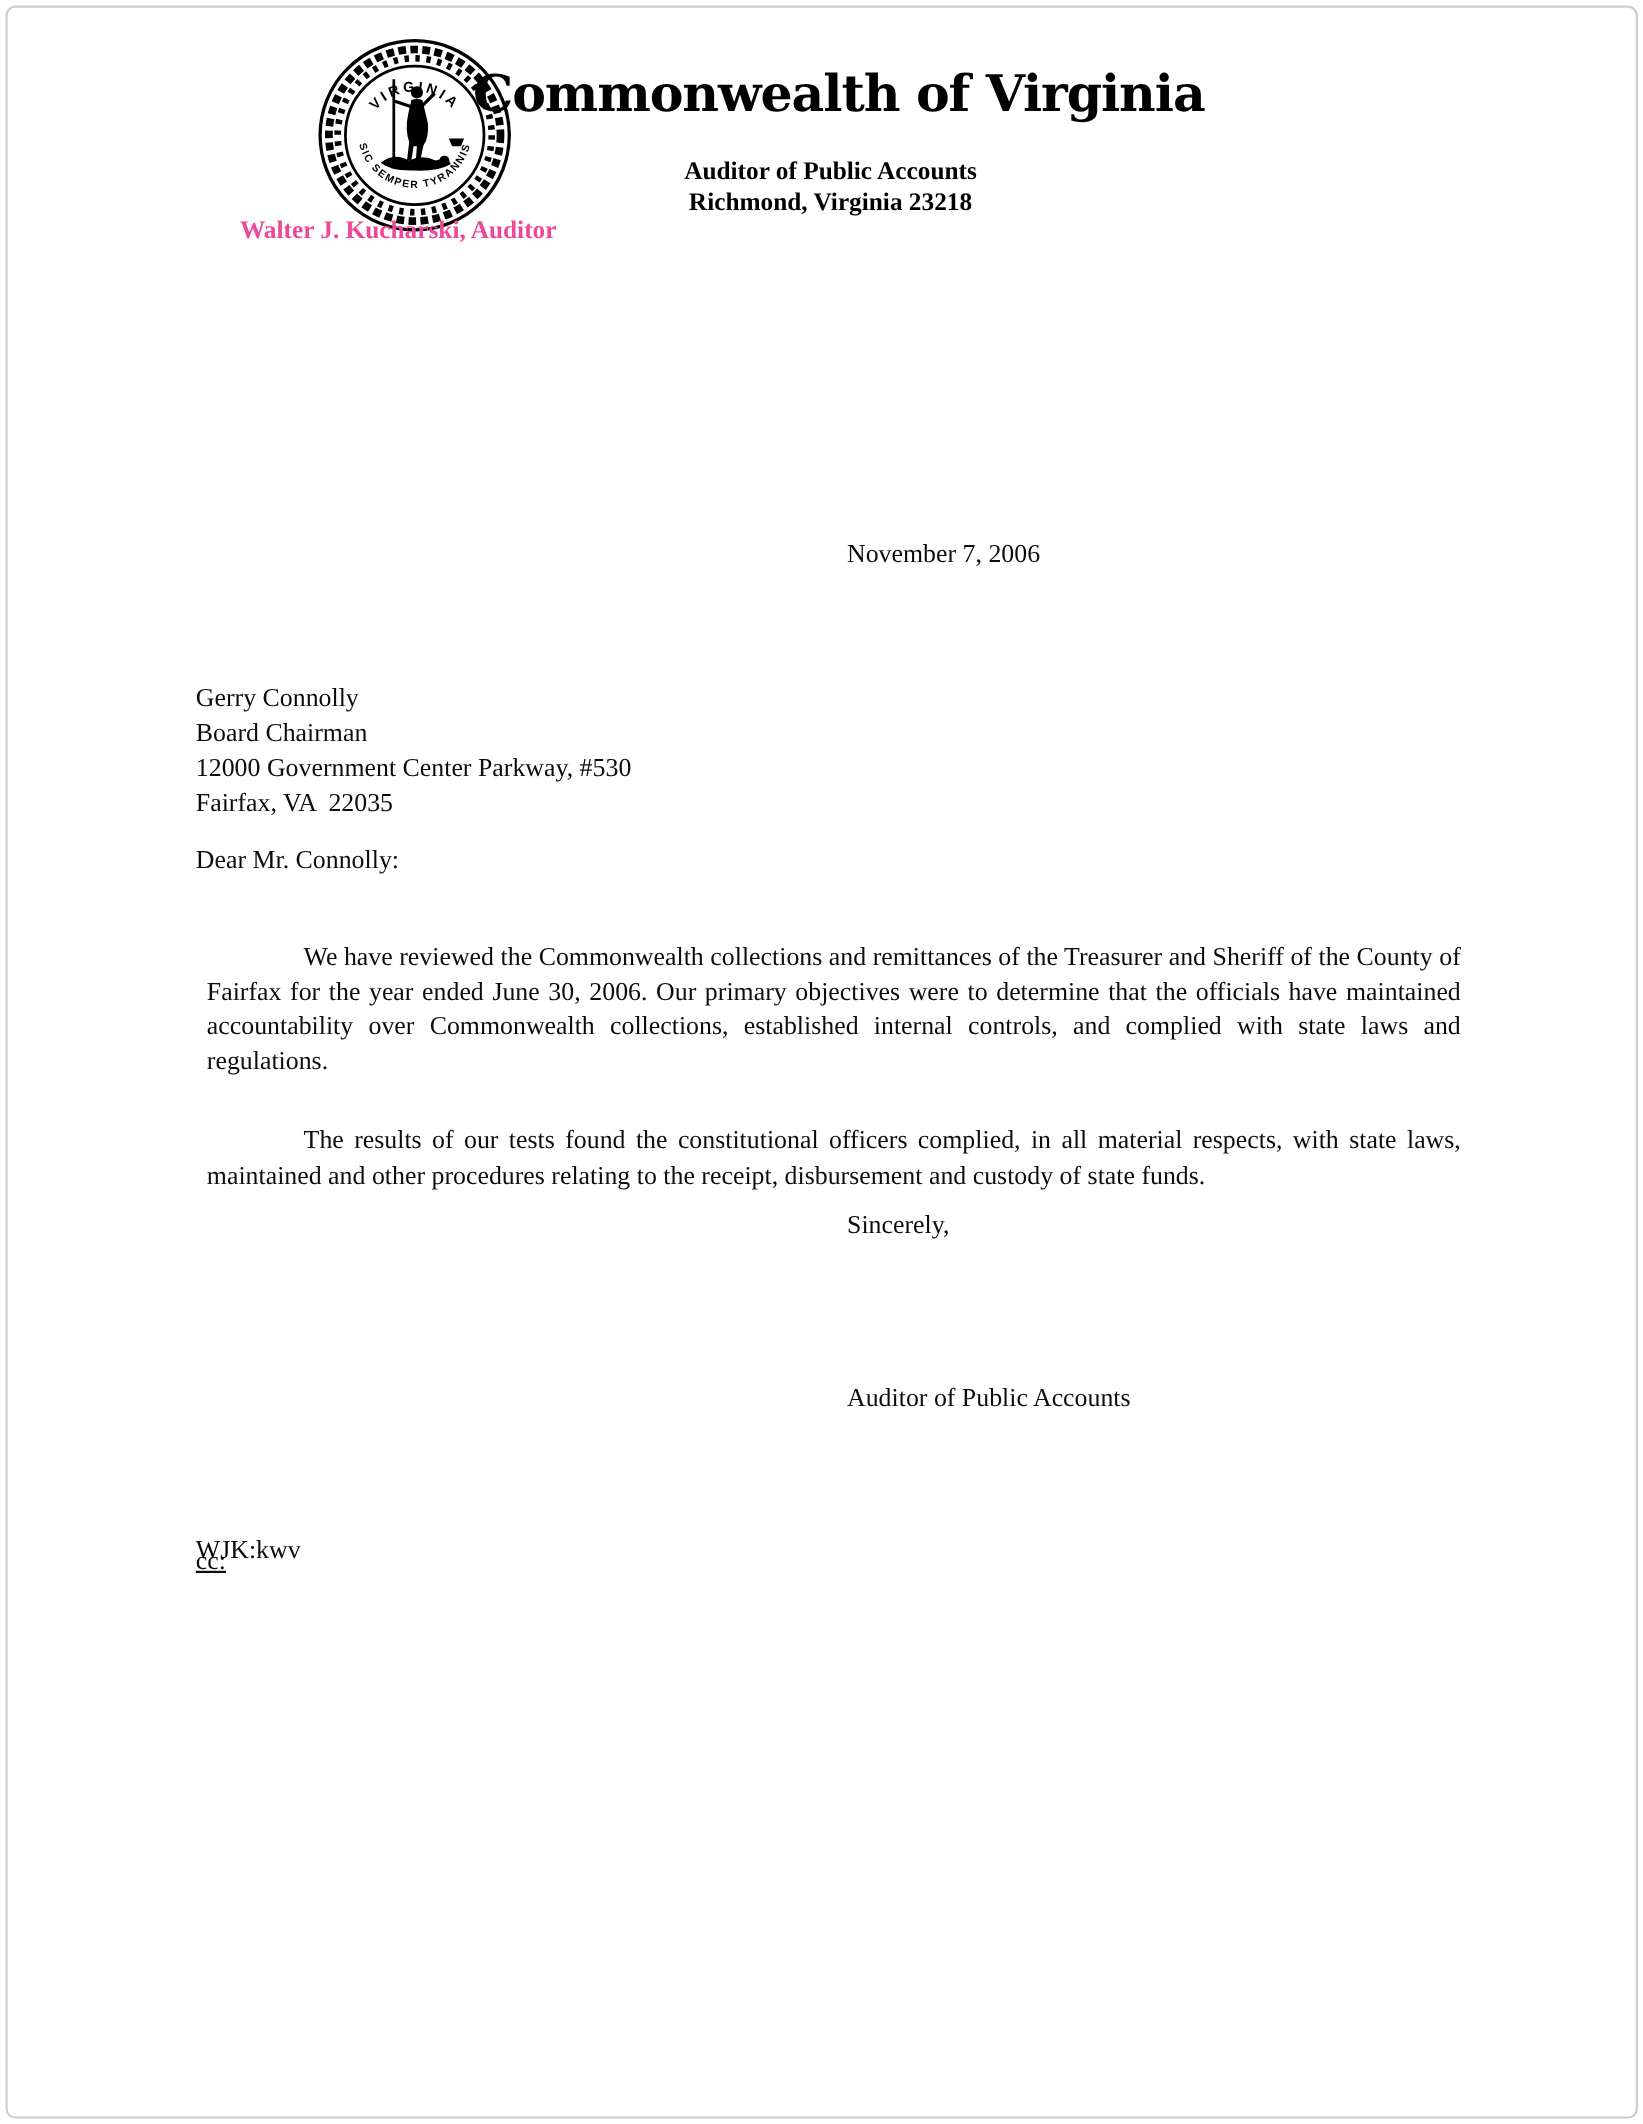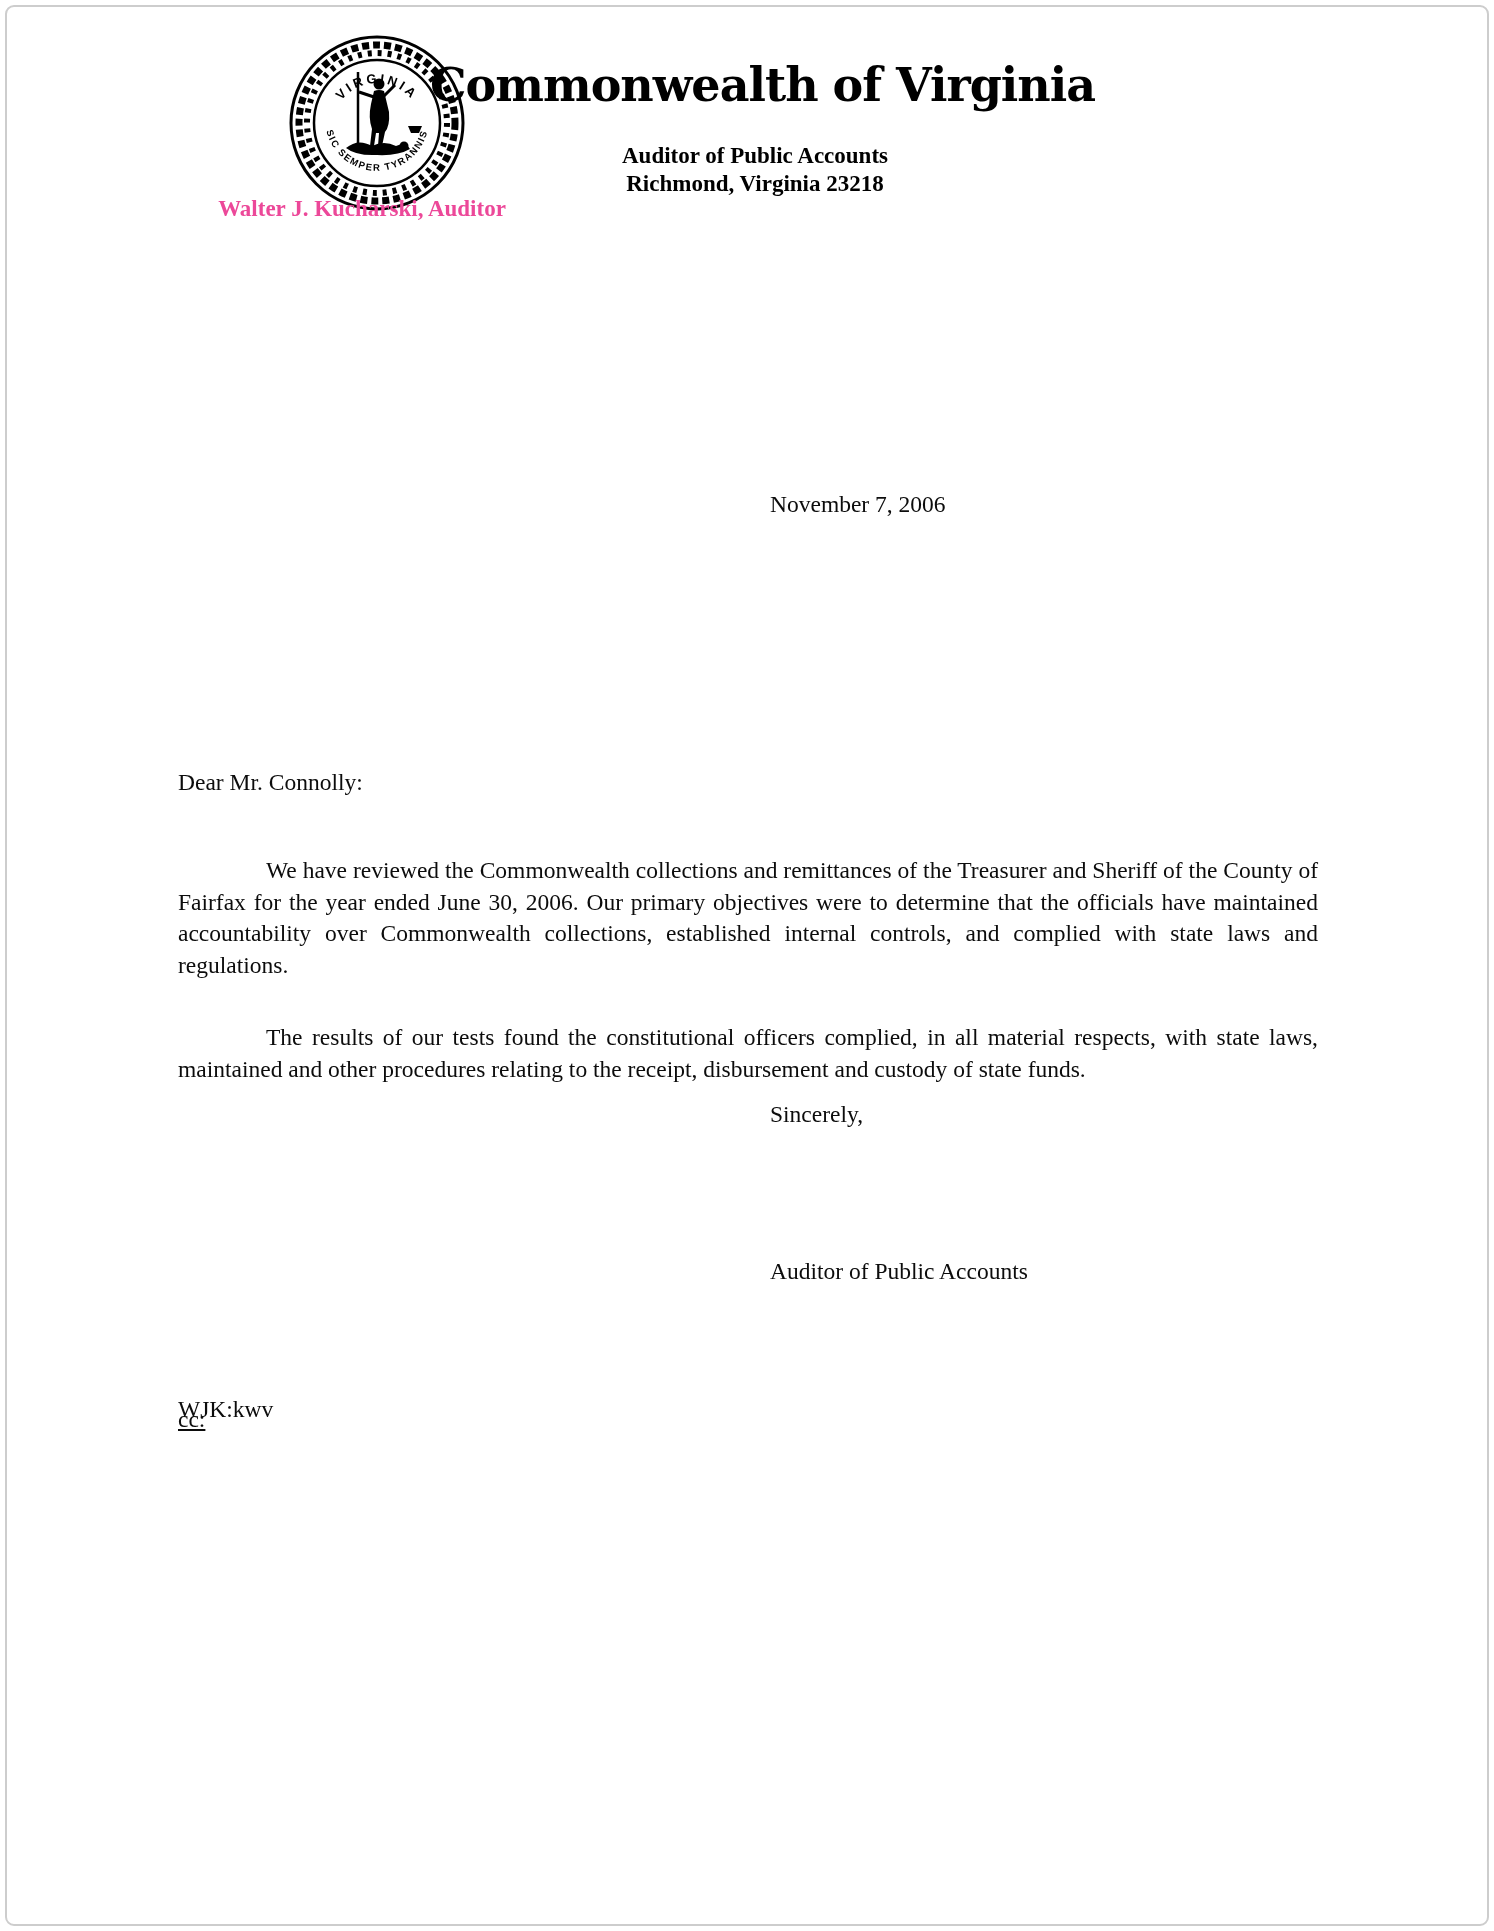--- a/index.html
+++ b/index.html
@@ -78,21 +78,21 @@
     font-size: 23.5px;
     line-height: 31.5px;
   }
   .recipient div { white-space: pre-wrap; }
   .salutation {
     left: 178px;
     top: 769px;
     font-size: 23.5px;
   }
   .body-para {
-    left: 178px;
+    left: 188px;
     width: 1140px;
     font-size: 23.5px;
     line-height: 31.5px;
     text-align: justify;
     text-indent: 88px;
   }
   .para-1 { top: 855px; }
   .para-2 { top: 1022px; }
   .closing {
     left: 770px;
@@ -165,20 +165,26 @@
 
   <div class="abs letterhead-office">
     <div>Auditor of Public Accounts</div>
     <div>Richmond, Virginia 23218</div>
   </div>
 
   <div class="abs auditor-name">Walter J. Kucharski, Auditor</div>
 
   <div class="abs dateline">November 7, 2006</div>
 
+  <div class="abs recipient">
+    <div>Gerry Connolly</div>
+    <div>Board Chairman</div>
+    <div>12000 Government Center Parkway, #530</div>
+    <div>Fairfax, VA  22035</div>
+  </div>
 
   <div class="abs salutation">Dear Mr. Connolly:</div>
 
   <div class="abs body-para para-1">We have reviewed the Commonwealth collections and remittances of the Treasurer and Sheriff of the County of Fairfax for the year ended June 30, 2006.  Our primary objectives were to determine that the officials have maintained accountability over Commonwealth collections, established internal controls, and complied with state laws and regulations.</div>
 
   <div class="abs body-para para-2">The results of our tests found the constitutional officers complied, in all material respects, with state laws, maintained and other procedures relating to the receipt, disbursement and custody of state funds.</div>
 
   <div class="abs closing">Sincerely,</div>
 
   <div class="abs signature-title">Auditor of Public Accounts</div>

